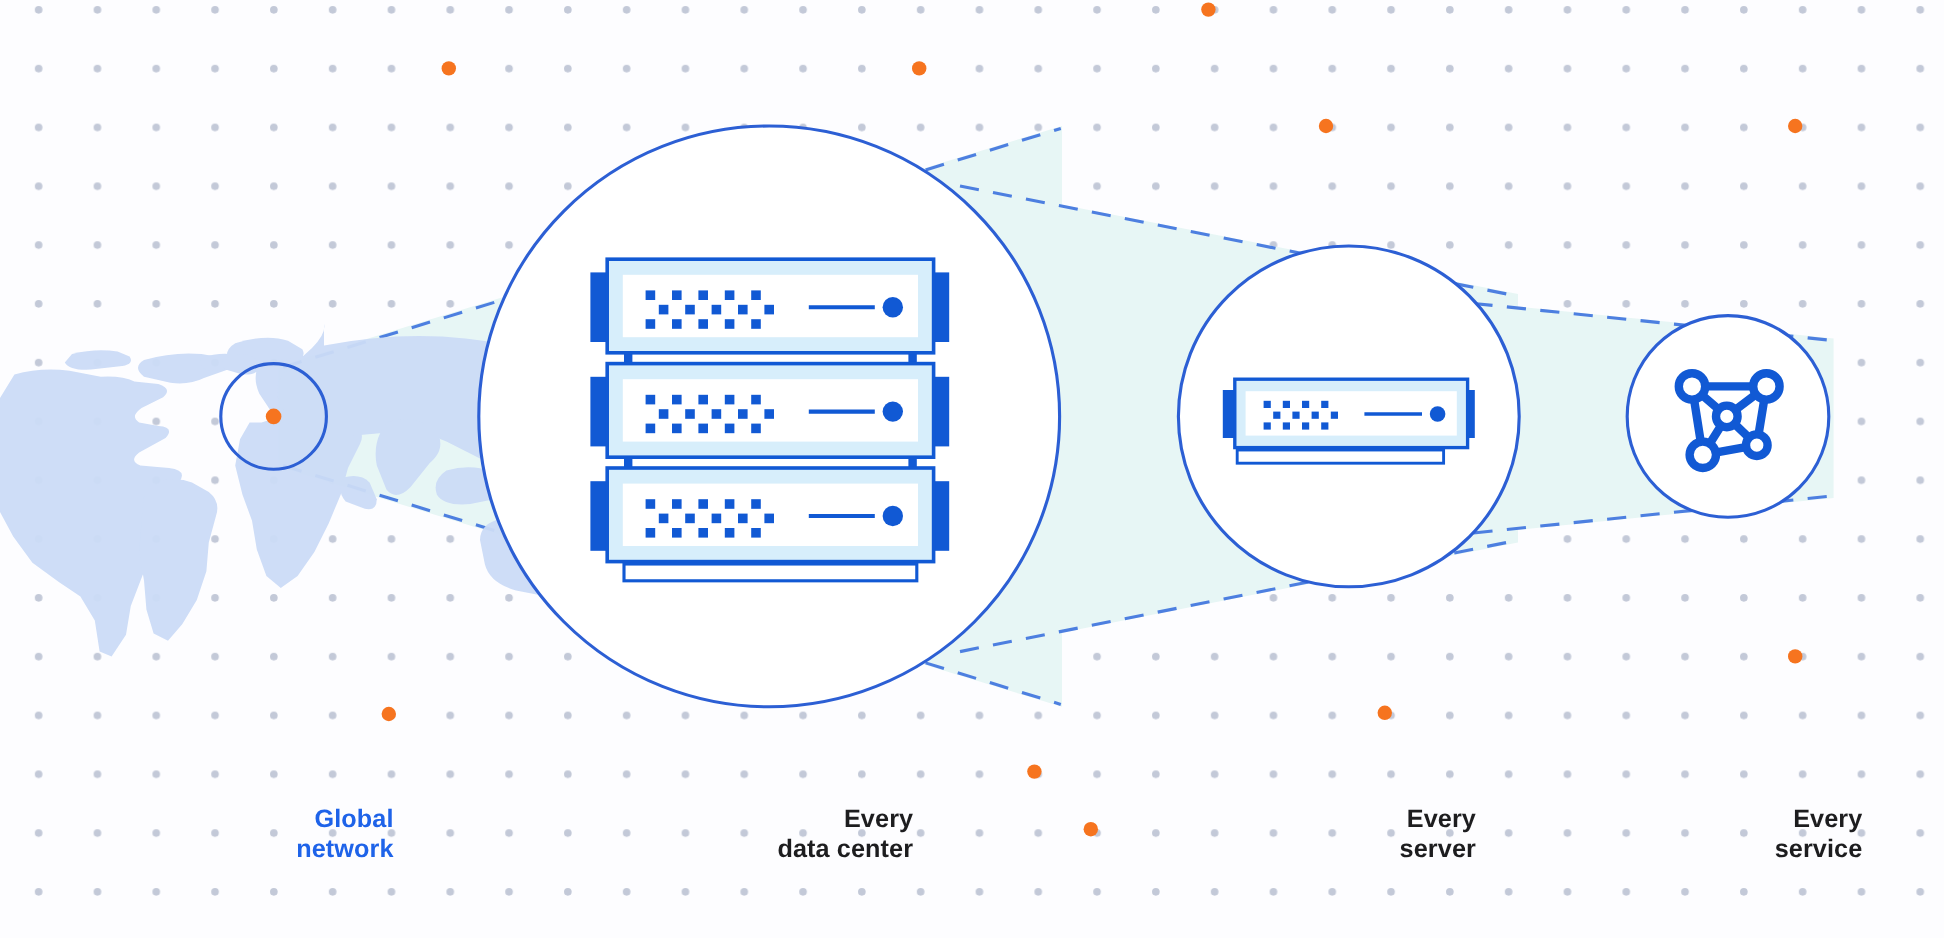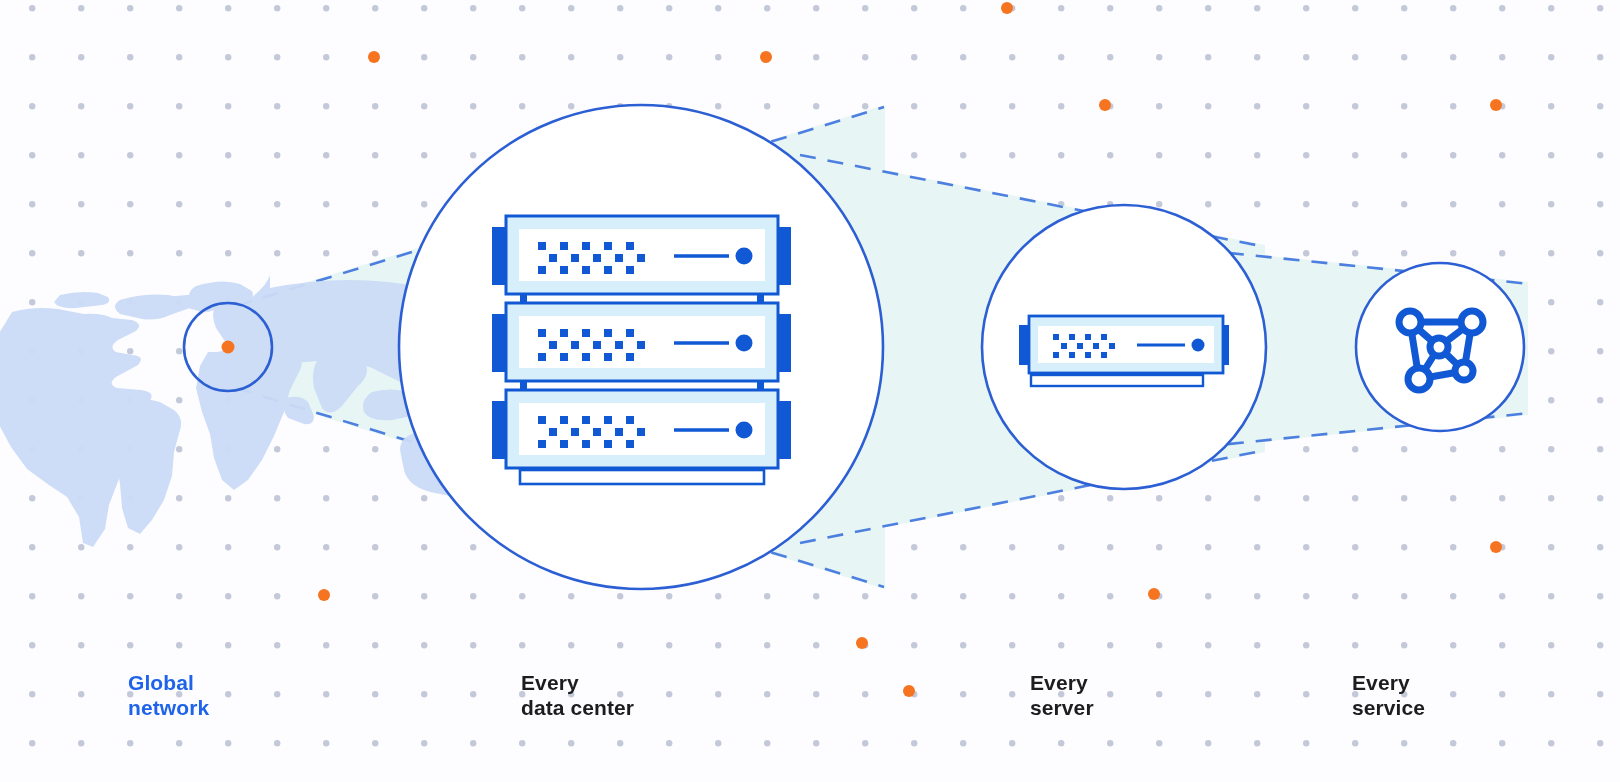--- a/index.html
+++ b/index.html
@@ -27,21 +27,21 @@
   .labels {
     position: absolute;
     left: 0;
     top: 0;
     width: 1620px;
     height: 782px;
     pointer-events: none;
   }
   .caption {
     position: absolute;
-    text-align: left;
+    text-align: right;
     font-size: 21px;
     font-weight: 700;
     line-height: 25px;
     letter-spacing: 0.1px;
     color: #1d1d1f;
     white-space: pre-line;
   }
   .caption.accent { color: #1e63e9; }
 </style>
 </head>

